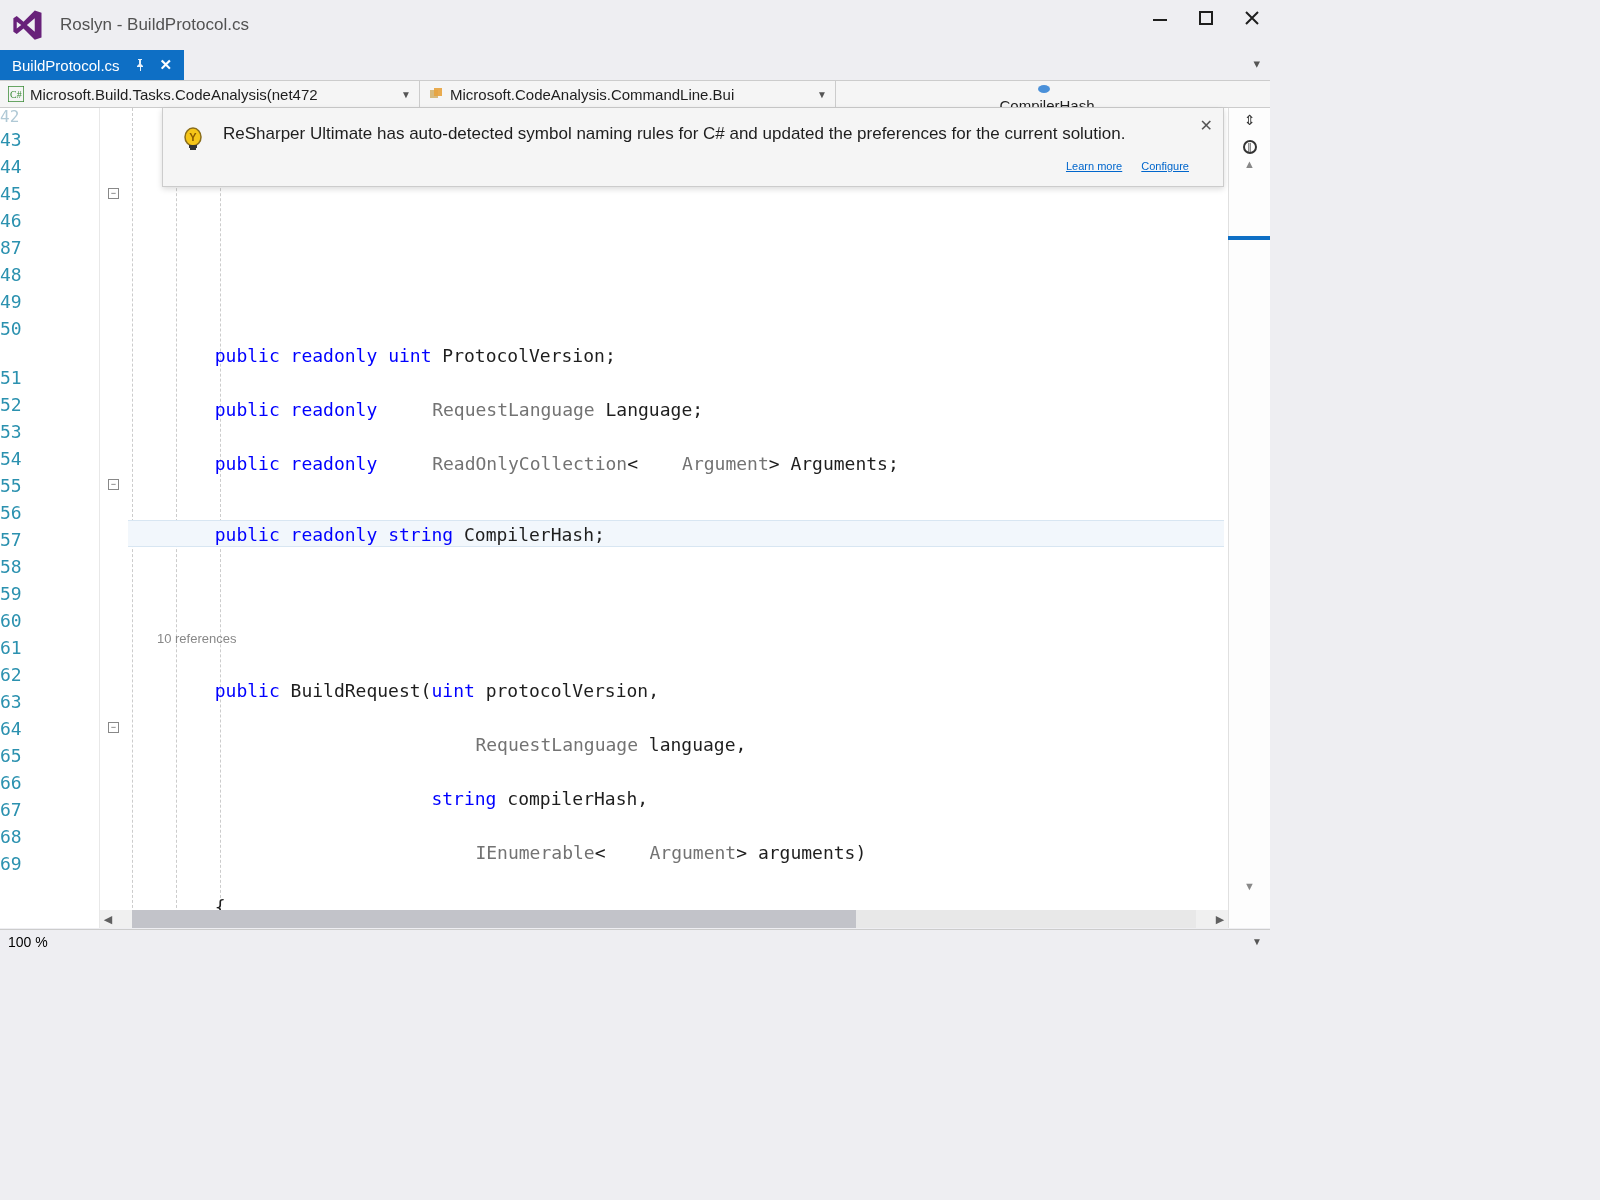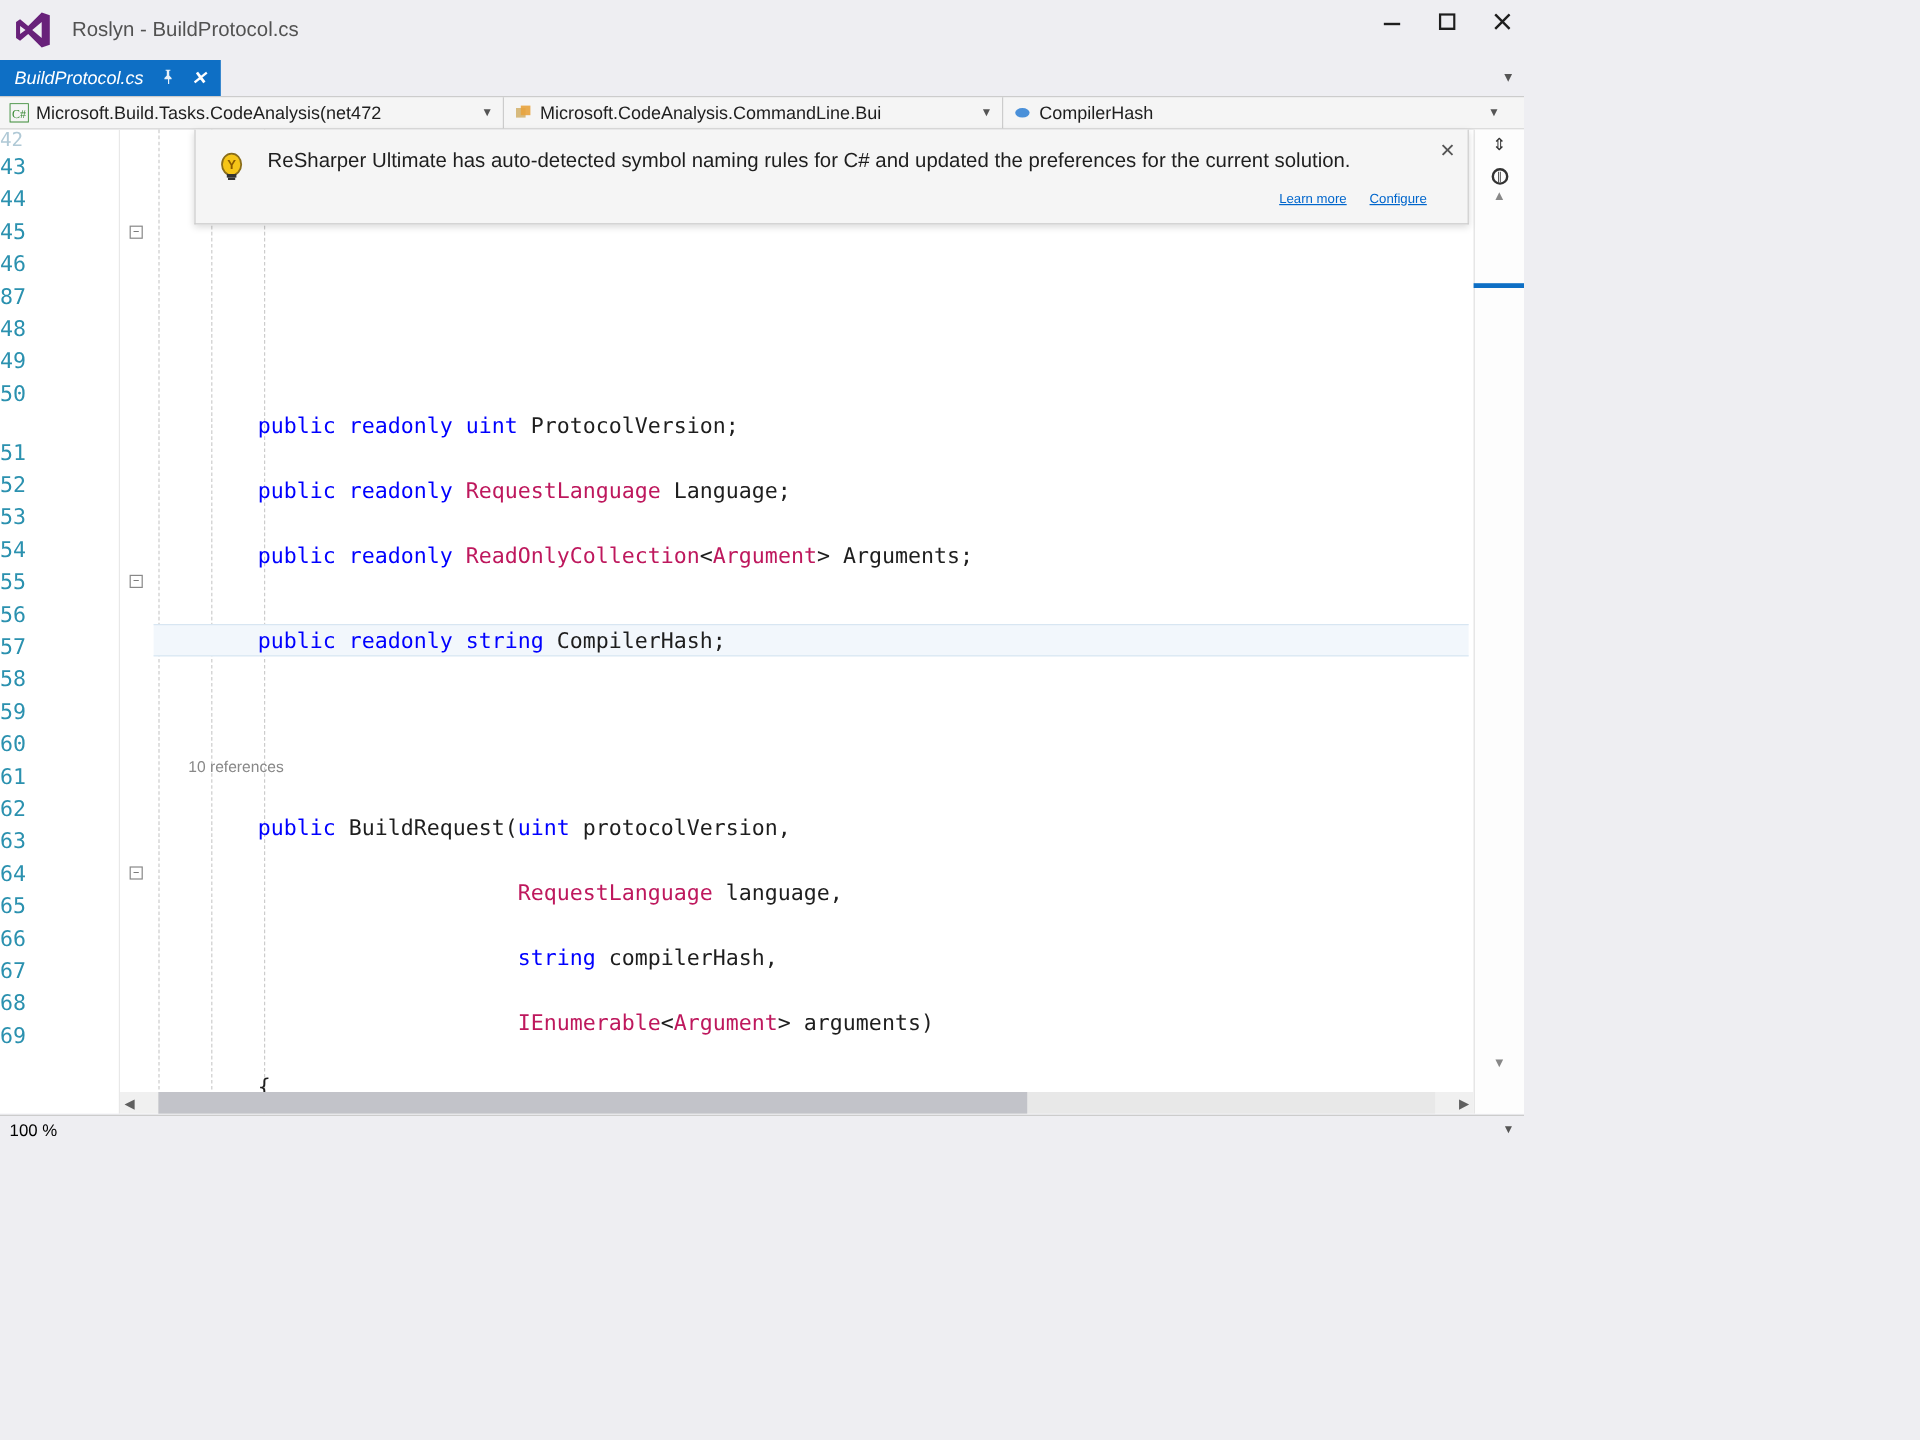--- a/index.html
+++ b/index.html
@@ -4,43 +4,43 @@
 <style>
 * { margin: 0; padding: 0; box-sizing: border-box; }
 body { font-family: "Segoe UI", sans-serif; font-size: 13px; background: #eeeef2; width: 1270px; height: 953px; overflow: hidden; position: relative; }
 .titlebar { height: 50px; display: flex; align-items: center; padding: 0 10px; background: #eeeef2; }
 .vs-logo { width: 36px; height: 36px; margin-right: 14px; position: relative; }
 .vs-logo svg { width: 36px; height: 36px; }
 .title-text { font-size: 17px; color: #525252; }
 .win-controls { position: absolute; right: 8px; top: 8px; display: flex; gap: 26px; align-items: center; }
 .win-btn { width: 20px; height: 20px; display: flex; align-items: center; justify-content: center; cursor: pointer; color: #1e1e1e; }
 .tabbar { height: 30px; display: flex; align-items: stretch; background: #eeeef2; position: relative; }
-.tab { background: #0e6fc5; color: white; padding: 0 12px; display: flex; align-items: center; gap: 14px; font-size: 15px; font-style: italic; }
+.tab { background: #0e6fc5; color: white; padding: 0 12px; display: flex; align-items: center; gap: 14px; font-size: 15px; }
 .tab-pin { opacity: 0.9; }
 .tab-close { font-size: 15px; font-weight: bold; }
 .tabbar-options { position: absolute; right: 10px; top: 6px; color: #555; }
 .navbar { height: 28px; display: flex; align-items: stretch; border-top: 1px solid #ccc; border-bottom: 1px solid #ccc; background: #f5f5f5; }
 .nav-seg { flex: 1; display: flex; align-items: center; padding: 0 8px; border-right: 1px solid #ccc; font-size: 15px; color: #1e1e1e; overflow: hidden; white-space: nowrap; }
-.nav-seg:last-child { border-right: none; padding-right: 20px; }
+.nav-seg:last-child { border-right: none; padding-right: 20px; flex-direction: column; }
 .nav-icon { width: 16px; height: 16px; margin-right: 6px; flex-shrink: 0; display: inline-block; }
 .nav-caret { margin-left: auto; color: #555; font-size: 10px; padding-left: 6px; }
 .editor-area { position: relative; height: 820px; background: white; }
 .gutter { position: absolute; left: 0; top: 0; width: 100px; height: 100%; text-align: left; padding-right: 10px; font-family: Consolas, monospace; font-size: 18px; color: #2b91af; border-right: 1px solid #e8e8e8; }
 .gutter-line { height: 27px; line-height: 27px; }
 .gutter-line.faded { color: #b0c9d6; font-size: 16px; height: 18px; line-height: 18px; }
 .fold-col { position: absolute; left: 106px; top: 0; width: 16px; height: 100%; }
 .fold-box { position: absolute; width: 11px; height: 11px; border: 1px solid #888; background: white; font-size: 9px; line-height: 9px; text-align: center; color: #555; cursor: pointer; left: 2px; }
 .guide { position: absolute; top: 0; bottom: 0; border-left: 1px dashed #ccc; }
 .code { position: absolute; left: 128px; top: 0; right: 46px; height: 100%; font-family: Consolas, monospace; font-size: 18px; line-height: 27px; white-space: pre; color: #1e1e1e; overflow: hidden; }
 .code-line { height: 27px; }
 .code-line.short { height: 18px; }
 .code-line.hl { background: #f2f7fc; border-top: 1px solid #d8e6f2; border-bottom: 1px solid #d8e6f2; margin-left: -6px; padding-left: 6px; margin-top: 16px; }
 .kw { color: #0000ff; }
 .kw2 { color: #0000ff; }
-.type { color: #be185d; }
+.type { color: #737373; margin-left: 44px; }
 .codelens { font-family: "Segoe UI", sans-serif; font-size: 13px; color: #888; height: 22px; line-height: 22px; }
 .notif { position: absolute; left: 162px; right: 46px; top: 0; background: #f5f5f5; border: 1px solid #ccc; border-top: none; padding: 14px 34px 14px 60px; box-shadow: 0 2px 6px rgba(0,0,0,0.15); z-index: 5; }
 .notif-bulb { position: absolute; left: 16px; top: 18px; width: 28px; height: 28px; }
 .notif-msg { font-size: 17px; color: #1e1e1e; line-height: 24px; }
 .notif-links { text-align: right; margin-top: 14px; font-size: 11px; }
 .notif-links a { color: #0066cc; text-decoration: underline; margin-left: 16px; cursor: pointer; }
 .notif-close { position: absolute; right: 10px; top: 8px; font-size: 16px; color: #555; cursor: pointer; }
 .right-rail { position: absolute; right: 0; top: 0; width: 42px; height: 100%; background: #fdfdfd; border-left: 1px solid #e0e0e0; }
 .rail-icon { width: 24px; height: 24px; margin: 4px auto; display: block; text-align: center; font-size: 14px; color: #333; }
 .rail-mark { position: absolute; right: 0; width: 42px; height: 4px; background: #0e6fc5; }

